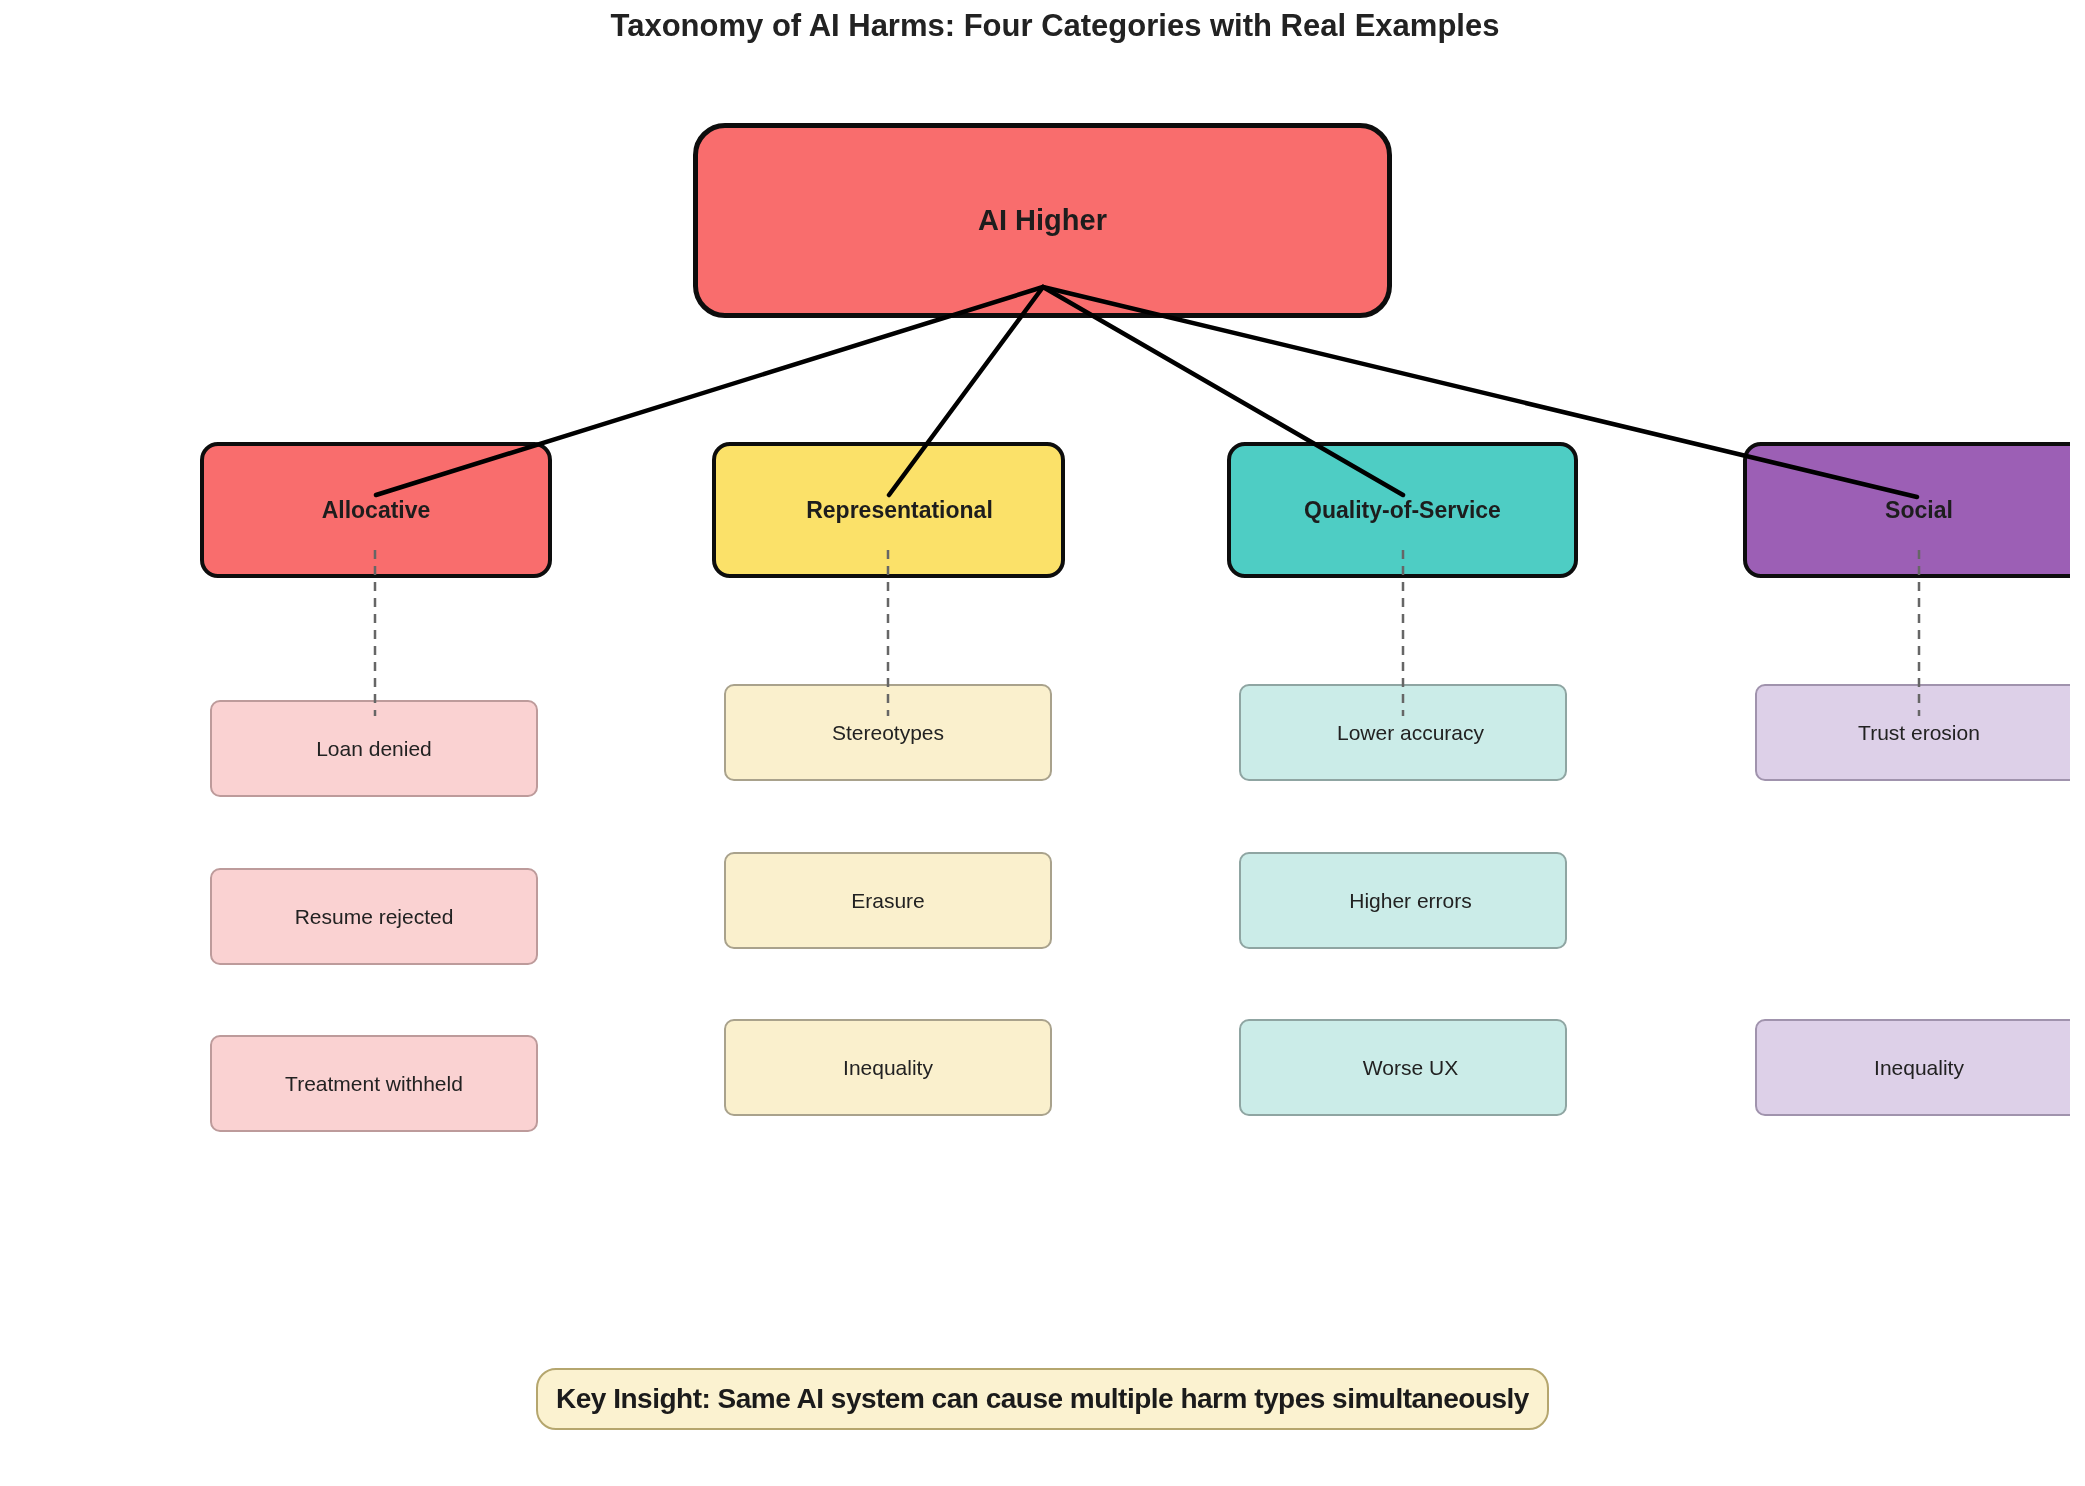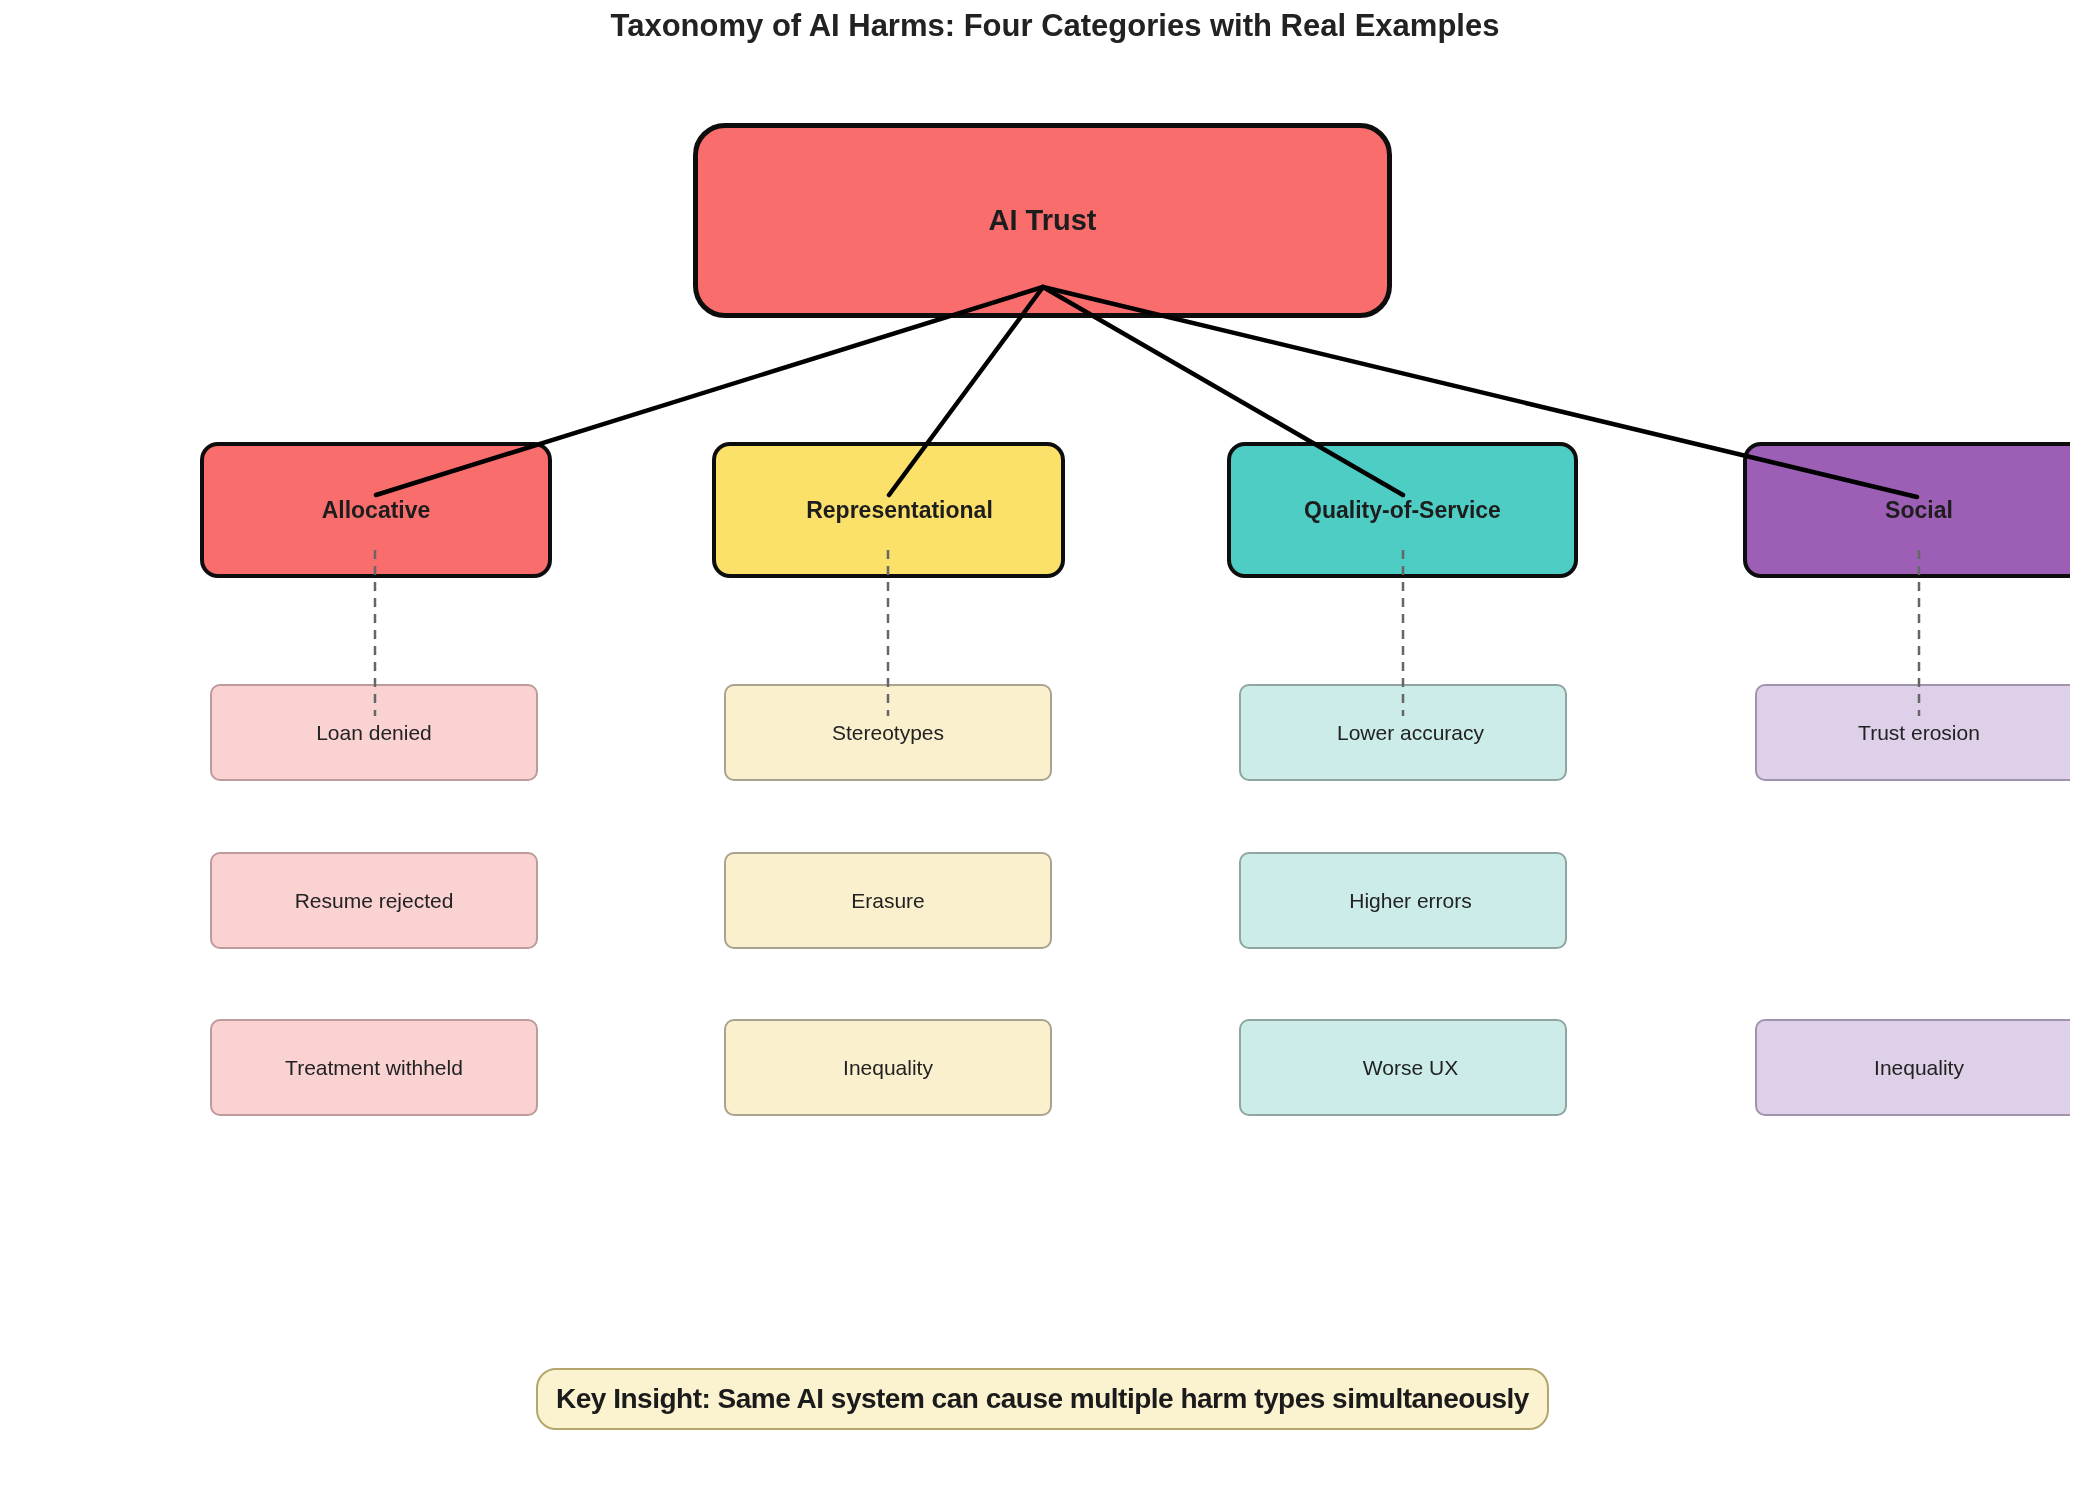--- a/index.html
+++ b/index.html
@@ -76,21 +76,21 @@
     height: 97px;
     border: 2px solid #979797;
     border-radius: 10px;
     display: flex;
     align-items: center;
     justify-content: center;
     font-size: 21px;
     color: #222222;
     box-sizing: border-box;
   }
-  .col-0 { left: 210px;  background: #FAD2D2; border-color: #bd9b9b; }
+  .col-0 { left: 210px;  background: #FAD2D2; border-color: #bd9b9b; margin-top: 16px; }
   .col-1 { left: 724px;  background: #FAF0CD; border-color: #a9a28c; }
   .col-2 { left: 1239px; background: #CBECE8; border-color: #8fa5a2; padding-left: 15px; }
   .col-3 { left: 1755px; background: #DDD0E8; border-color: #a093ad; }
   .row-0 { top: 684px; }
   .row-1 { top: 852px; }
   .row-2 { top: 1019px; }
   .key-insight {
     position: absolute;
     left: 536px;
     top: 1368px;
@@ -118,21 +118,21 @@
 </style>
 </head>
 <body>
 
 <div id="canvas">
   <div id="stage">
 
     <div class="title">Taxonomy of AI Harms: Four Categories with Real Examples</div>
 
     <div class="root-node">
-      <span>AI Trust</span>
+      <span>AI Higher</span>
     </div>
 
     <div class="cat-node" id="cat-0">
       <span>Allocative</span>
     </div>
     <div class="cat-node" id="cat-1">
       <span>Representational</span>
     </div>
     <div class="cat-node" id="cat-2">
       <span>Quality-of-Service</span>

